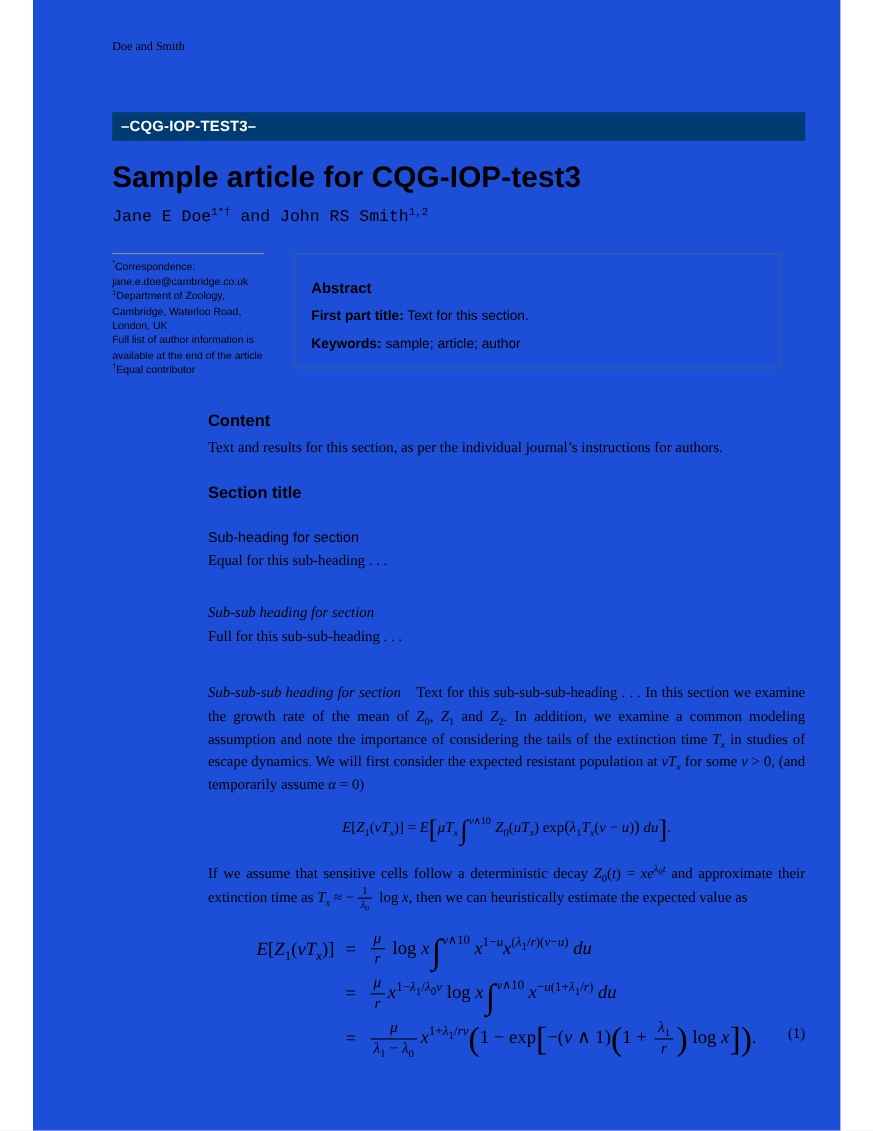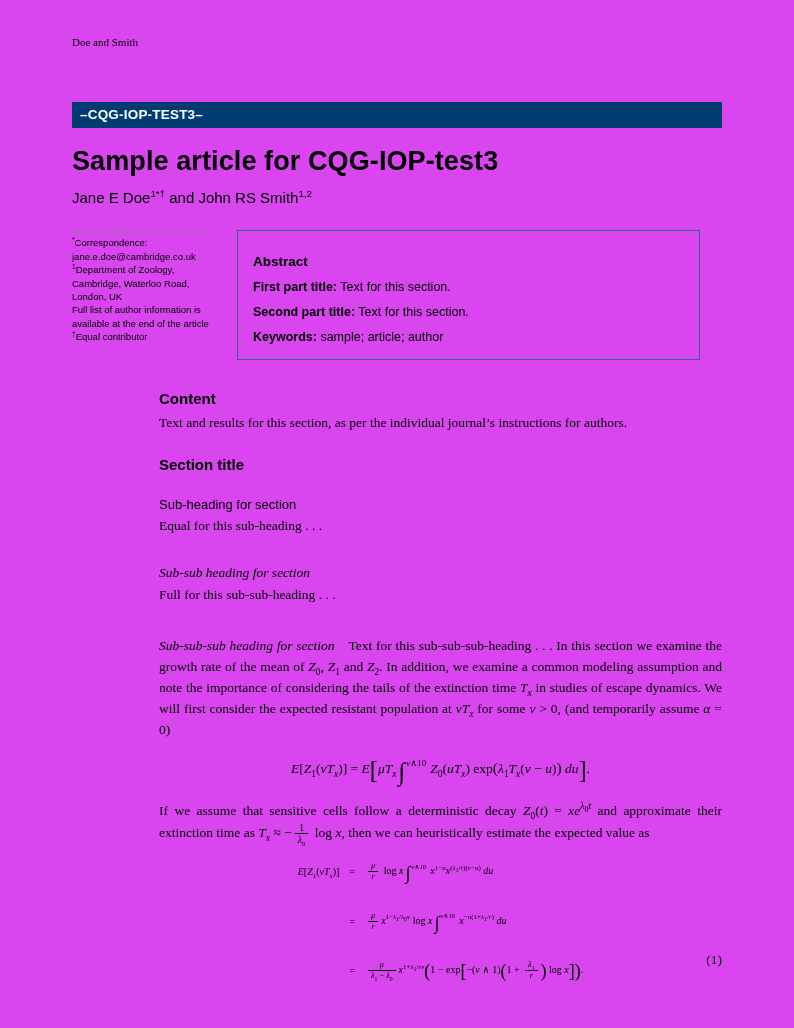--- a/index.html
+++ b/index.html
@@ -5,35 +5,35 @@
   :root{
     --banner_bg:#003c71;
     --banner_fg:#ffffff;
     --box_border:#35618c;
     --rule:#8a8a8a;
     --ink:#000000;
   }
   *{box-sizing:border-box;}
   html,body{margin:0;padding:0;background:#ffffff;}
   .page{
-    position:relative;width:794px;height:1028px;margin:0 auto;background:#d946ef;
+    position:relative;width:734px;height:1028px;margin:0 auto;background:#1d4ed8;
     color:var(--ink);font-family:"Liberation Serif",serif;
-    padding:36px 72px 0 72px;overflow:hidden;
+    padding:36px 32px 0 72px;overflow:hidden;
   }
   .running-head{font-size:11px;font-family:"Liberation Serif",serif;}
   .banner{
     margin-top:54px;background:var(--banner_bg);color:var(--banner_fg);
     font-family:"Liberation Sans",sans-serif;font-weight:bold;font-size:13.5px;
     padding:5px 8px 6px 8px;letter-spacing:.2px;
   }
   .article-title{
     margin:18px 0 0 0;font-family:"Liberation Sans",sans-serif;font-weight:bold;
     font-size:27px;line-height:1.15;letter-spacing:.1px;
   }
-  .authors{margin-top:12px;font-family:Liberation Sans, sans-serif;font-size:15px;}
+  .authors{margin-top:12px;font-family:Liberation Mono, monospace;font-size:15px;}
   .authors sup{font-size:.65em;}
   .toprow{display:flex;margin-top:24px;align-items:flex-start;}
   .sidebar{
     width:138px;flex:none;font-family:"Liberation Sans",sans-serif;font-size:9.5px;
     line-height:1.42;border-top:1px solid var(--rule);padding-top:5px;
   }
   .sidebar sup{font-size:.7em;}
   .abstract-box{
     flex:1;margin-left:27px;margin-right:22px;border:1px solid var(--box_border);
     padding:11px 15px 13px 15px;font-family:"Liberation Sans",sans-serif;font-size:12.5px;
@@ -76,21 +76,21 @@
     font-size:.82em;line-height:1.25;margin:0 3px;
   }
   .frac .num{padding:0 3px;}
   .frac .den{border-top:1px solid #000;padding:0 3px;}
   .frac.sm{font-size:.72em;line-height:1.15;}
   .big{font-size:1.8em;line-height:0;vertical-align:-0.22em;}
   .bp{font-size:1.15em;line-height:0;}
   .eqalign{position:relative;margin:16px 0 0 0;}
   .eqgrid{
     display:grid;grid-template-columns:max-content max-content max-content;
-    justify-content:center;row-gap:28px;align-items:center;font-size:10px;
+    justify-content:center;row-gap:5px;align-items:center;font-size:17px;
   }
   .cl{justify-self:end;}
   .cm{padding:0 10px;justify-self:center;}
   .cr{justify-self:start;}
   .eqtag{position:absolute;right:0;bottom:14px;font-size:13.5px;}
 </style>
 </head>
 <body>
 
 <div class="page">
@@ -112,24 +112,20 @@
       <div>London, UK</div>
       <div>Full list of author information is</div>
       <div>available at the end of the article</div>
       <div><sup>†</sup>Equal contributor</div>
     </div>
 
     <div class="abstract-box">
       <div class="abstract-heading">Abstract</div>
       <div class="abs-item">
         <b>First part title:</b>
-        <span>Text for this section.</span>
-      </div>
-      <div class="abs-item">
-        <b>Second part title:</b>
         <span>Text for this section.</span>
       </div>
       <div class="abs-item">
         <b>Keywords:</b>
         <span>sample; article; author</span>
       </div>
     </div>
   </div>
 
   <div class="main">

